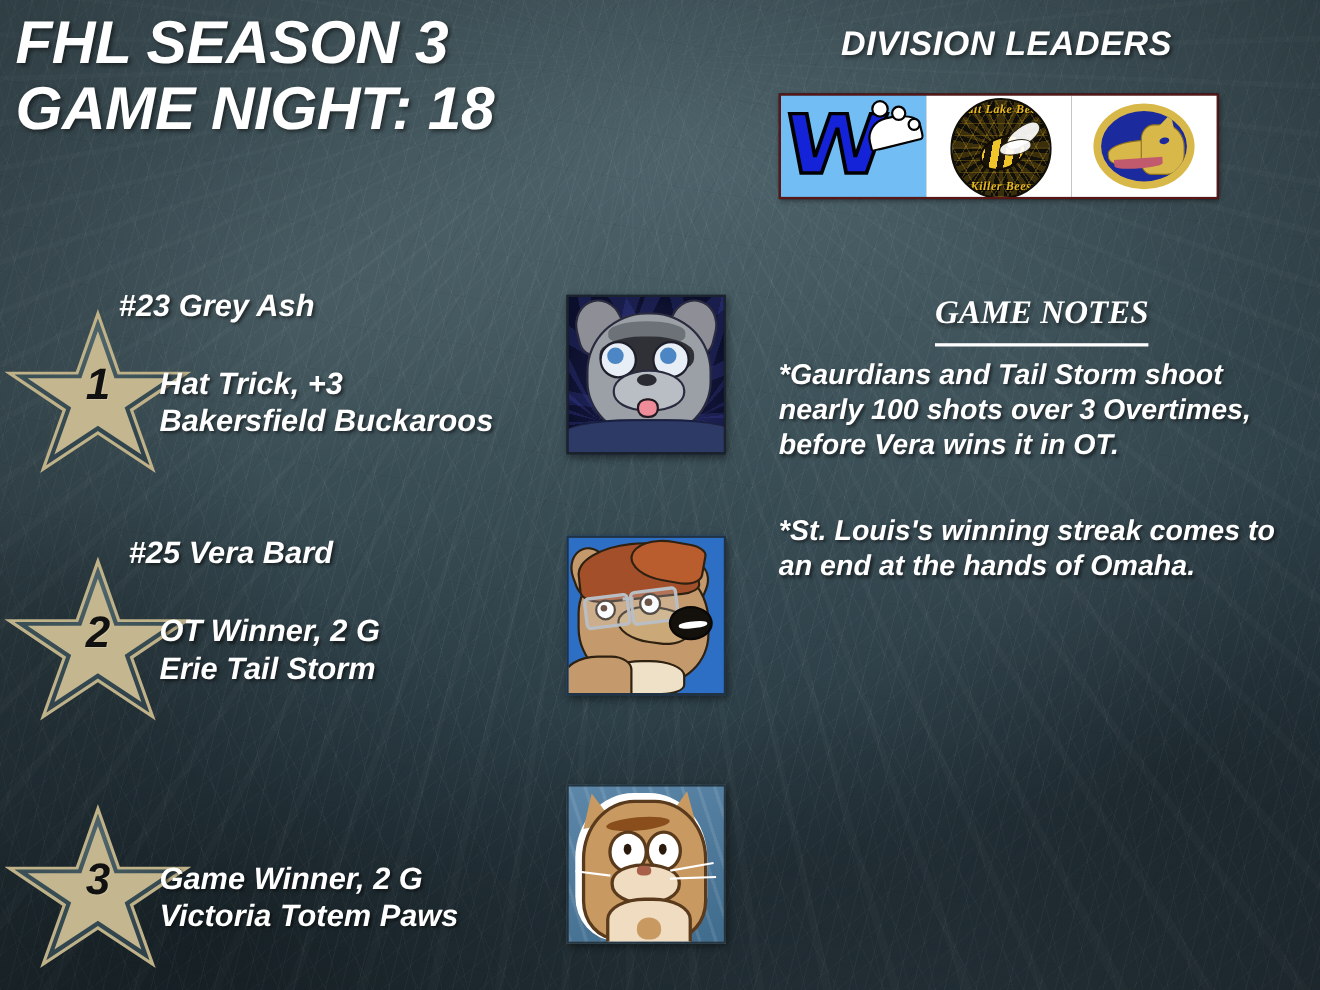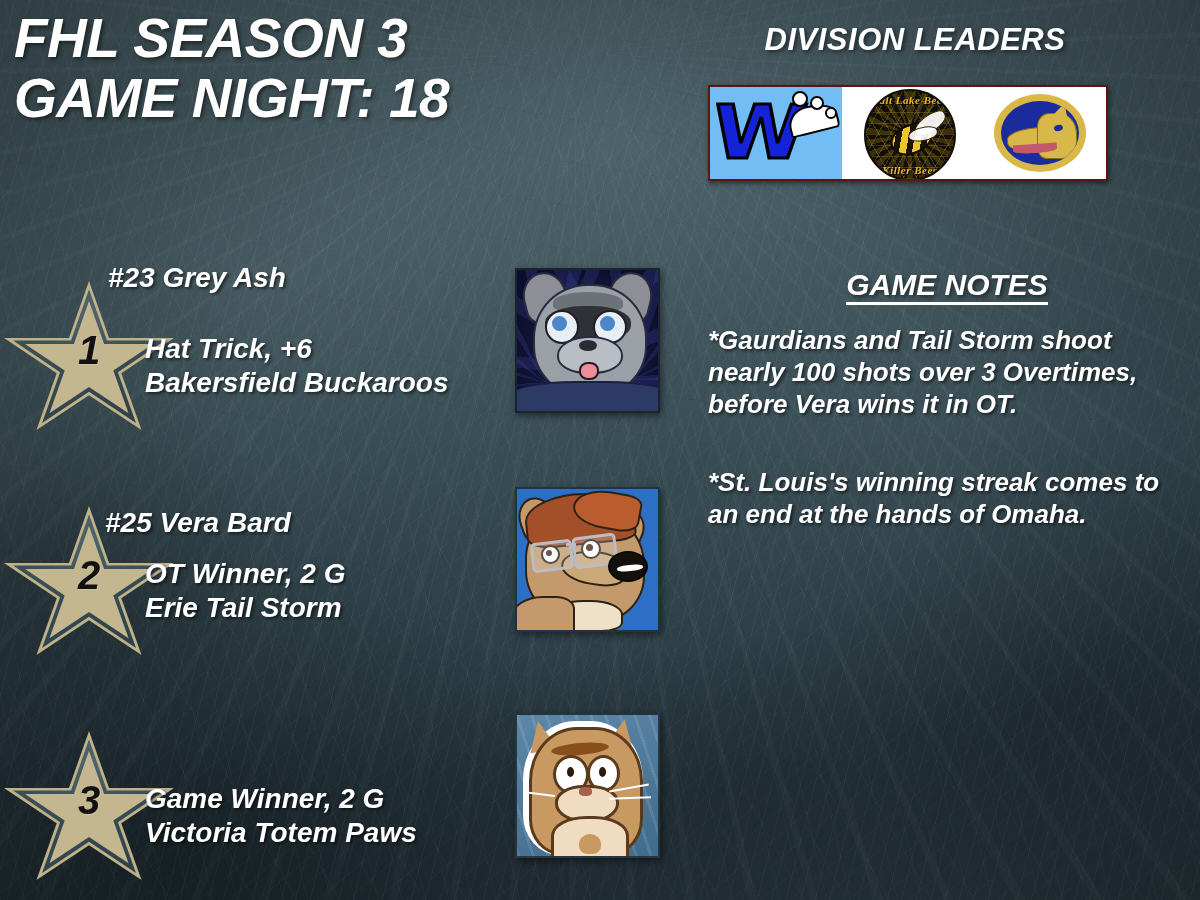--- a/index.html
+++ b/index.html
@@ -392,21 +392,21 @@
     line-height: 32px;
   }
   .star-detail {
     position: absolute;
     left: 145px;
     top: 74px;
     font-size: 28px;
     line-height: 34px;
   }
   #row-1 .star-name { left: 108px; }
-  #row-2 .star-name { left: 105px; margin-top: 20px; }
+  #row-2 .star-name { left: 117px; }
   #row-3 .star-name { left: 100px; }
   #row-1 .star-detail { left: 145px; }
   #row-2 .star-detail { left: 145px; }
   #row-3 .star-detail { left: 145px; }
 
   
   .portrait {
     position: absolute;
     width: 145px;
     height: 145px;
@@ -501,21 +501,22 @@
     text-align: center;
     font-style: italic;
     font-weight: bold;
     font-size: 30px;
     color: #ffffff;
     text-shadow: 2px 2px 4px rgba(0,0,0,0.55);
     margin-bottom: 22px;
   }
   #notes-title span {
     border-bottom: 3px solid #ffffff;
-    padding-bottom: 1px;
+    padding-bottom: 11px;
+    font-family: Liberation Serif, serif;
   }
   .note {
     font-style: italic;
     font-weight: bold;
     font-size: 26px;
     line-height: 32px;
     color: #ffffff;
     text-shadow: 2px 2px 3px rgba(0,0,0,0.55);
     margin-bottom: 27px;
   }
@@ -577,21 +578,21 @@
   </div>
 
   <div class="star-row" id="row-1">
     <div class="star-wrap">
       <div class="star-outline"></div>
       <div class="star-hole"></div>
       <div class="star-fill"></div>
       <div class="star-num">1</div>
     </div>
     <div class="ital star-name">#23 Grey Ash</div>
-    <div class="ital star-detail">Hat Trick, +6
+    <div class="ital star-detail">Hat Trick, +3
 Bakersfield Buckaroos</div>
   </div>
 
   <div class="portrait p1" id="portrait-1">
     <div class="ornament"></div>
     <div class="ear earL"></div>
     <div class="ear earR"></div>
     <div class="head"></div>
     <div class="brow"></div>
     <div class="mask"></div>

